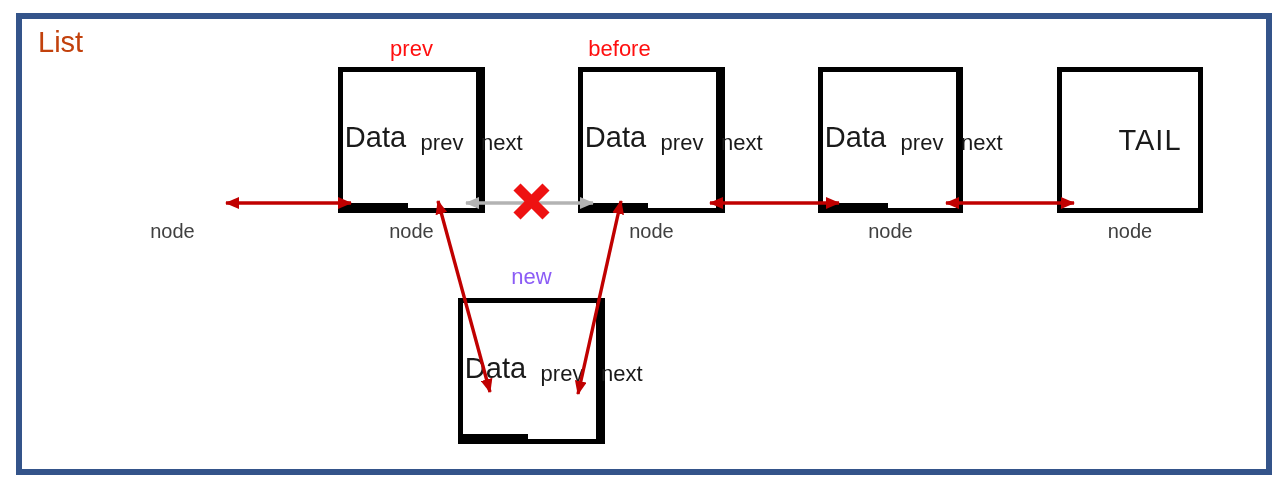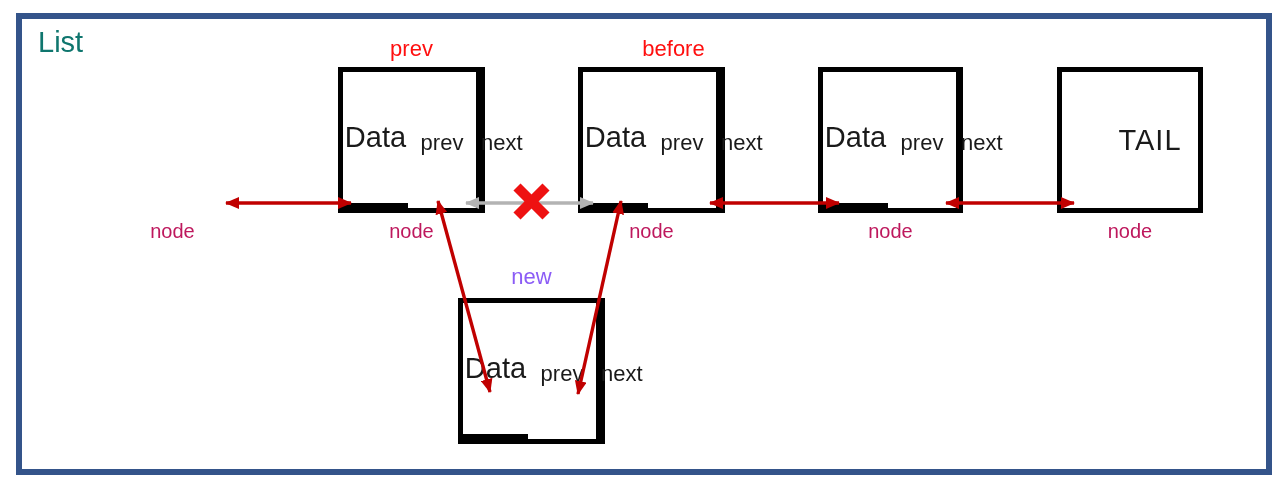--- a/index.html
+++ b/index.html
@@ -10,21 +10,21 @@
     font-family:"Liberation Sans","DejaVu Sans",sans-serif;
     color:#1a1a1a;
     overflow:hidden;
   }
   .frame{
     position:absolute;left:16px;top:13px;width:1256px;height:462px;
     border:6px solid #34548a;box-sizing:border-box;background:#ffffff;
   }
   .title{
     position:absolute;left:38px;top:26px;
-    font-size:29px;line-height:32px;color:#0f766e;
+    font-size:29px;line-height:32px;color:#c2410c;
   }
   
   .sq{
     position:absolute;top:67px;height:146px;box-sizing:border-box;
     border:5px solid #000;background:#fff;
     display:flex;align-items:center;justify-content:center;
     font-size:29px;letter-spacing:1px;
   }
   
   .pnode{
@@ -39,21 +39,21 @@
   }
   .pnode .cells{flex:1;display:flex;}
   .pnode .cell{
     display:flex;align-items:center;justify-content:center;
     font-size:22px;padding-top:5px;box-sizing:border-box;
   }
   .pnode .cell.prev{flex:0 0 73px;border-right:5px solid #000;}
   .pnode .cell.next{flex:1;border-radius:25px;}
   .caption{
     position:absolute;top:220px;text-align:center;
-    font-size:20px;color:#be185d;
+    font-size:20px;color:#404040;
   }
   .tag{
     position:absolute;top:36px;text-align:center;
     font-size:22px;
   }
   .tag.red{color:#ff0f0f;}
   .tag.blue{color:#8b5cf6;}
   svg.overlay{
     position:absolute;left:0;top:0;width:1280px;height:486px;
     pointer-events:none;
@@ -73,21 +73,21 @@
   <div class="tag red" style="left:338px;width:147px;">prev</div>
   <div class="pnode" style="left:338px;">
     <div class="data">Data</div>
     <div class="cells">
       <div class="cell prev">prev</div>
       <div class="cell next">next</div>
     </div>
   </div>
   <div class="caption" style="left:338px;width:147px;">node</div>
 
-  <div class="tag red" style="left:600px;width:147px;">before</div>
+  <div class="tag red" style="left:546px;width:147px;">before</div>
   <div class="pnode" style="left:578px;">
     <div class="data">Data</div>
     <div class="cells">
       <div class="cell prev">prev</div>
       <div class="cell next">next</div>
     </div>
   </div>
   <div class="caption" style="left:578px;width:147px;">node</div>
 
   <div class="pnode" style="left:818px;width:145px;">

